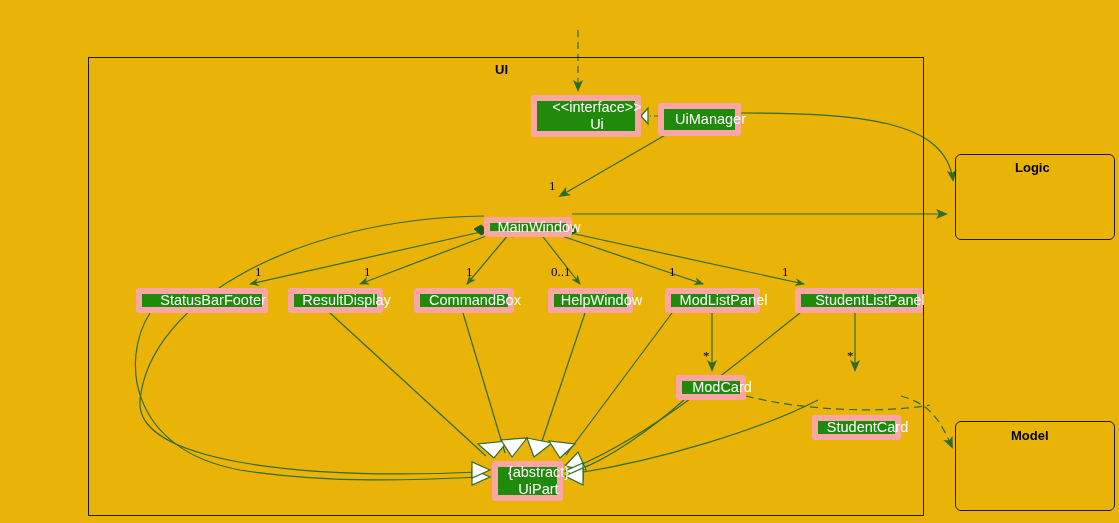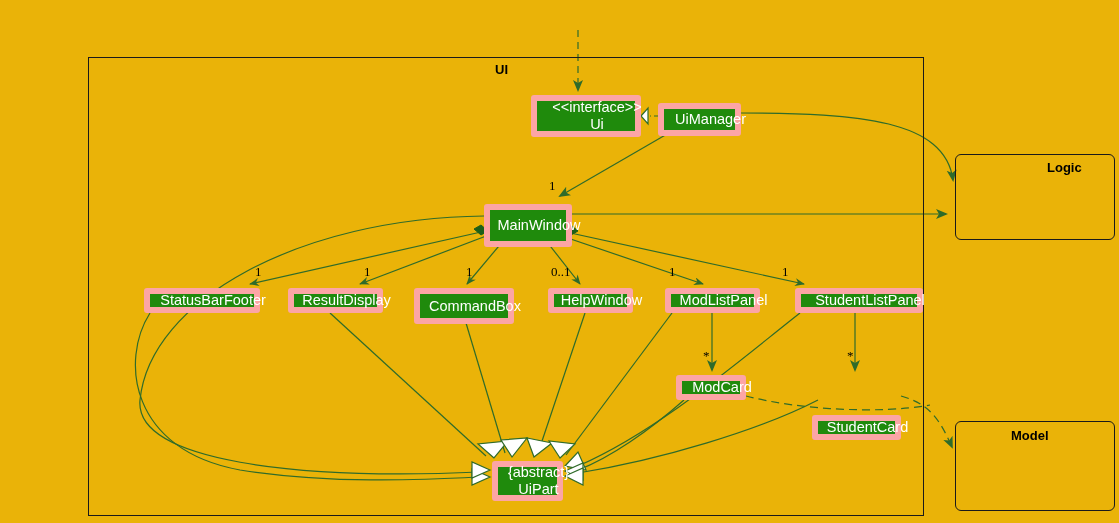--- a/index.html
+++ b/index.html
@@ -160,47 +160,47 @@
       <path d="M534,231 L541,227 L548,233 L541,237 Z"></path>
       <path d="M549,230 L556,226 L563,232 L556,236 Z"></path>
       <path d="M564,229 L571,225 L578,231 L571,235 Z"></path>
     </g>
   </svg>
 
   <div class="pkg" style="left:88px;top:57px;width:836px;height:459px;"></div>
   <div class="pkg-label" style="left:495px;top:62px;">UI</div>
 
   <div class="pkg rounded" style="left:955px;top:154px;width:160px;height:86px;"></div>
-  <div class="pkg-label" style="left:1047px;top:160px;">Logic</div>
+  <div class="pkg-label" style="left:1015px;top:160px;">Logic</div>
 
   <div class="pkg rounded" style="left:955px;top:421px;width:160px;height:90px;"></div>
   <div class="pkg-label" style="left:1011px;top:428px;">Model</div>
 
   <div class="cls" style="left:531px;top:95px;width:110px;height:42px;">
     <span>&lt;&lt;interface&gt;&gt;</span>
     <span>Ui</span>
   </div>
 
   <div class="cls" style="left:658px;top:103px;width:83px;height:33px;">
     <span>UiManager</span>
   </div>
 
-  <div class="cls" style="left:484px;top:204px;width:88px;height:43px;">
+  <div class="cls" style="left:484px;top:217px;width:88px;height:20px;">
     <span>MainWindow</span>
   </div>
 
-  <div class="cls" style="left:144px;top:288px;width:116px;height:25px;">
+  <div class="cls" style="left:136px;top:288px;width:132px;height:25px;">
     <span>StatusBarFooter</span>
   </div>
 
   <div class="cls" style="left:288px;top:288px;width:95px;height:25px;">
     <span>ResultDisplay</span>
   </div>
 
-  <div class="cls" style="left:414px;top:288px;width:100px;height:36px;">
+  <div class="cls" style="left:414px;top:288px;width:100px;height:25px;">
     <span>CommandBox</span>
   </div>
 
   <div class="cls" style="left:548px;top:288px;width:85px;height:25px;">
     <span>HelpWindow</span>
   </div>
 
   <div class="cls" style="left:665px;top:288px;width:95px;height:25px;">
     <span>ModListPanel</span>
   </div>

